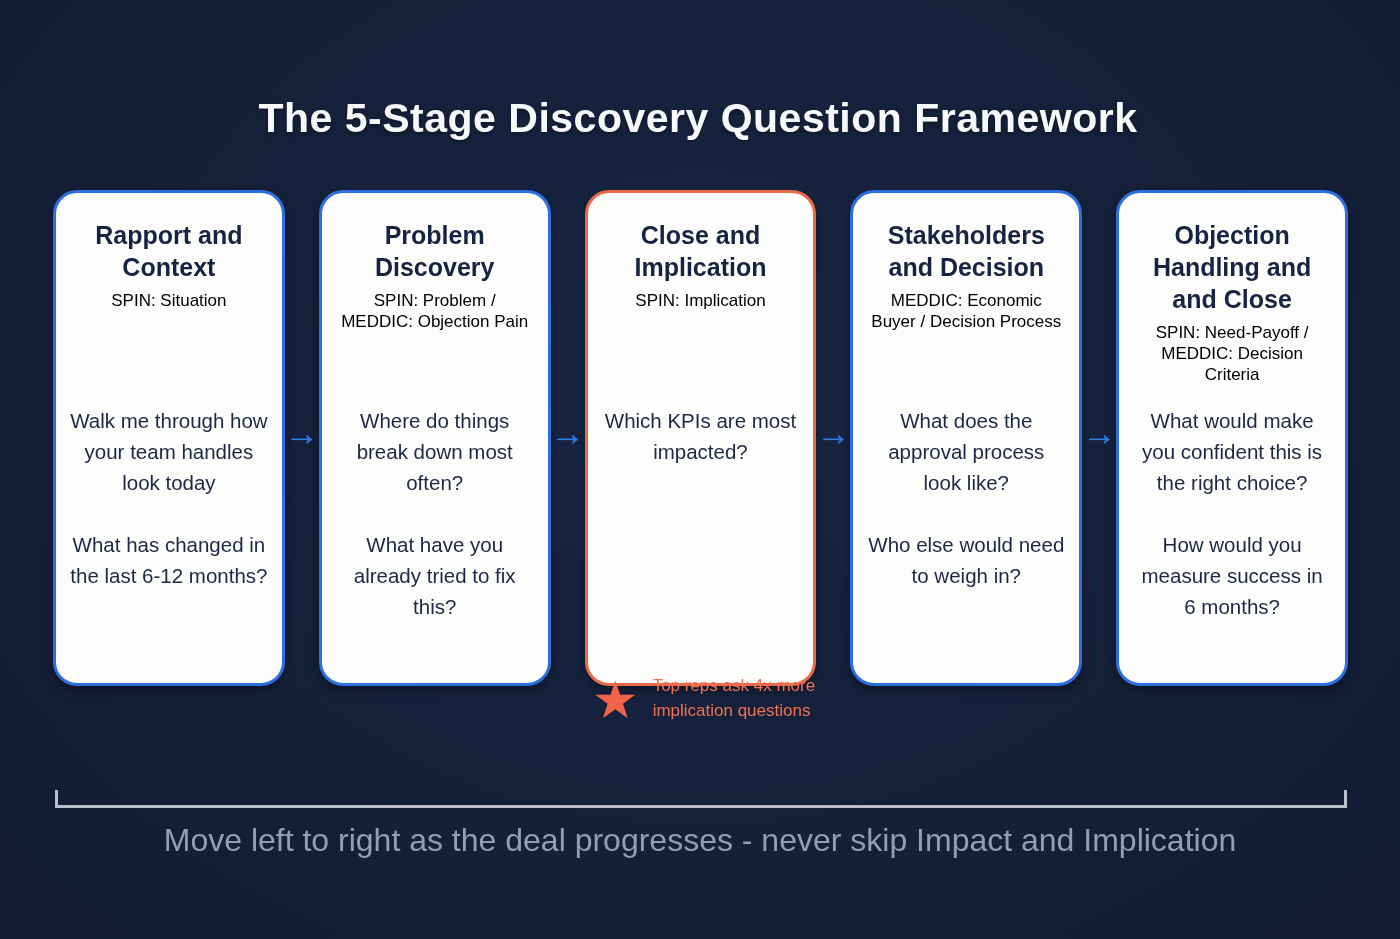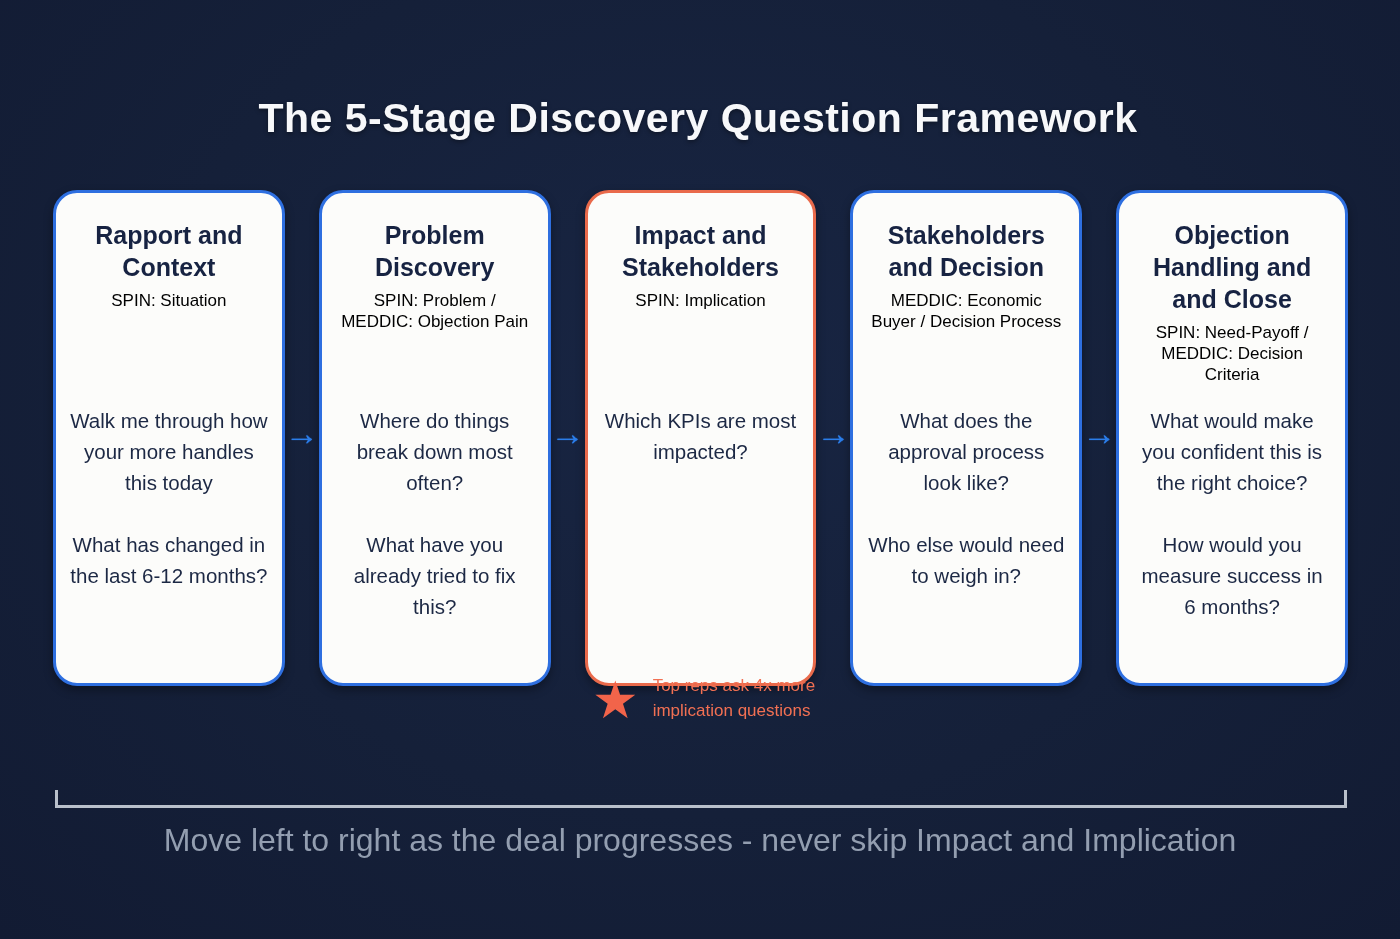--- a/index.html
+++ b/index.html
@@ -105,21 +105,21 @@
   <h1 class="title">The 5-Stage Discovery Question Framework</h1>
 
   <div class="cards-row">
 
     <div class="stage-card">
       <div class="card-header">
         <h2 class="card-heading">Rapport and Context</h2>
         <p class="card-framework">SPIN: Situation</p>
       </div>
       <div class="card-questions">
-        <p class="question">Walk me through how your more handles this today</p>
+        <p class="question">Walk me through how your team handles look today</p>
         <p class="question">What has changed in the last 6-12 months?</p>
       </div>
     </div>
 
     <div class="arrow-cell">→</div>
 
     <div class="stage-card">
       <div class="card-header">
         <h2 class="card-heading">Problem Discovery</h2>
         <p class="card-framework">SPIN: Problem / MEDDIC: Objection Pain</p>
@@ -127,21 +127,21 @@
       <div class="card-questions">
         <p class="question">Where do things break down most often?</p>
         <p class="question">What have you already tried to fix this?</p>
       </div>
     </div>
 
     <div class="arrow-cell">→</div>
 
     <div class="stage-card highlight">
       <div class="card-header">
-        <h2 class="card-heading">Impact and Stakeholders</h2>
+        <h2 class="card-heading">Close and Implication</h2>
         <p class="card-framework">SPIN: Implication</p>
       </div>
       <div class="card-questions">
         <p class="question">Which KPIs are most impacted?</p>
       </div>
     </div>
 
     <div class="arrow-cell">→</div>
 
     <div class="stage-card">

